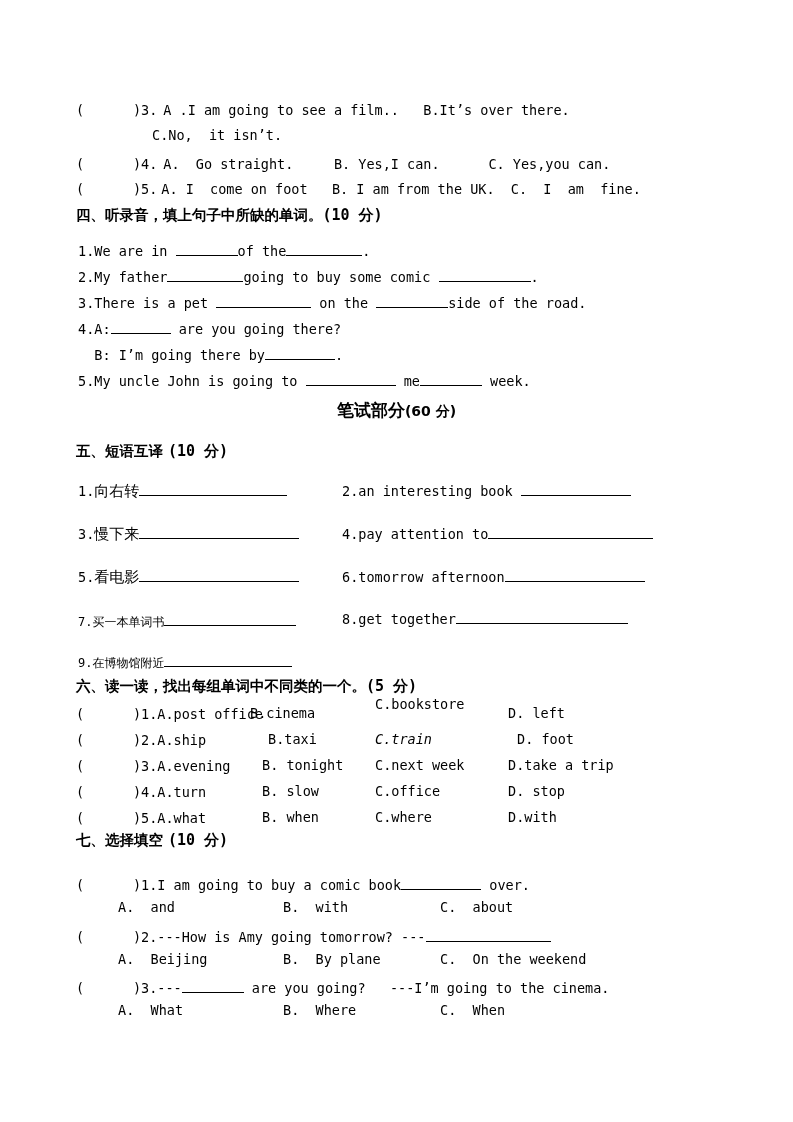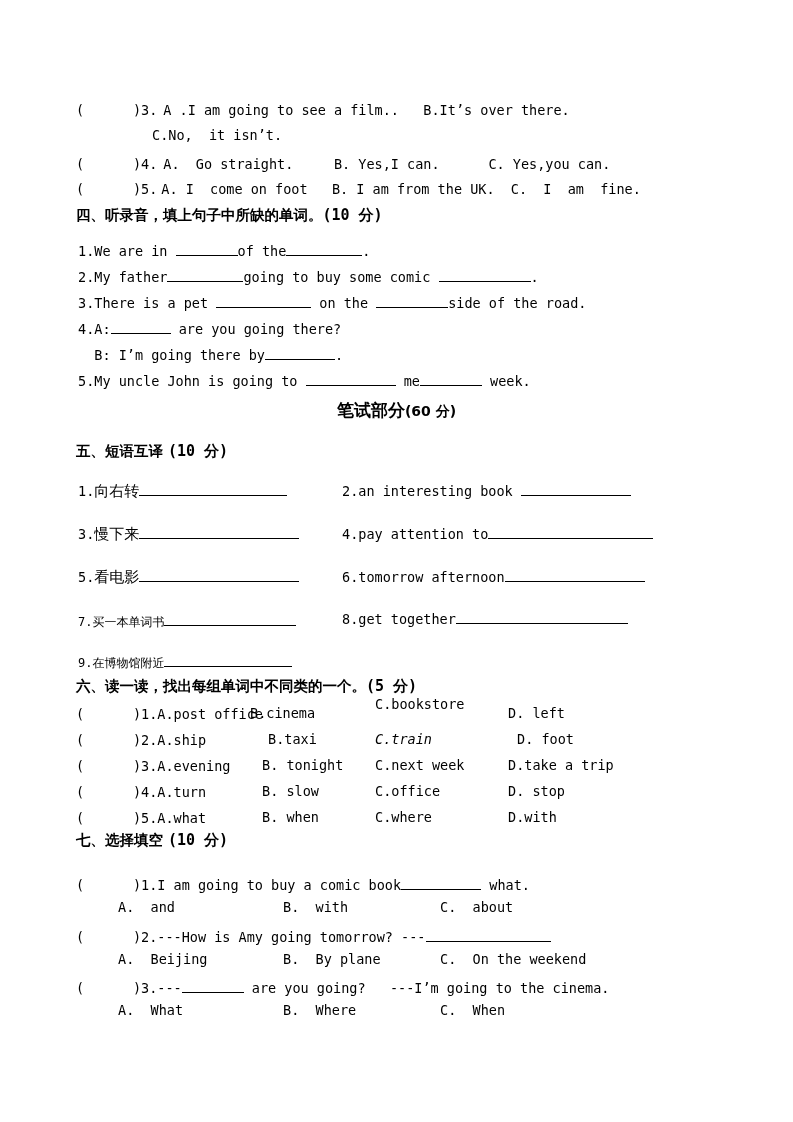--- a/index.html
+++ b/index.html
@@ -205,21 +205,21 @@
   </div>
   <div class="opt" style="left:262px; top:809px;">B. when</div>
   <div class="opt" style="left:375px; top:809px;">C.where</div>
   <div class="opt" style="left:508px; top:809px;">D.with</div>
 
   <div class="sec-head" style="top:831px;">
     <span class="cn-b">七、选择填空</span><span class="pts" style="margin-left:5px;">(10 分)</span>
   </div>
 
   <div class="row" style="left:76px; top:873px;">
-    <span class="paren">(      )1.</span><span class="en">I am going to buy a comic book</span><span class="blank" style="width:80px;"></span><span class="en"> what.</span>
+    <span class="paren">(      )1.</span><span class="en">I am going to buy a comic book</span><span class="blank" style="width:80px;"></span><span class="en"> over.</span>
   </div>
   <div class="opt" style="left:118px; top:899px;">A.  and</div>
   <div class="opt" style="left:283px; top:899px;">B.  with</div>
   <div class="opt" style="left:440px; top:899px;">C.  about</div>
 
   <div class="row" style="left:76px; top:925px;">
     <span class="paren">(      )2.</span><span class="en">---How is Amy going tomorrow? ---</span><span class="blank" style="width:125px;"></span>
   </div>
   <div class="opt" style="left:118px; top:951px;">A.  Beijing</div>
   <div class="opt" style="left:283px; top:951px;">B.  By plane</div>

